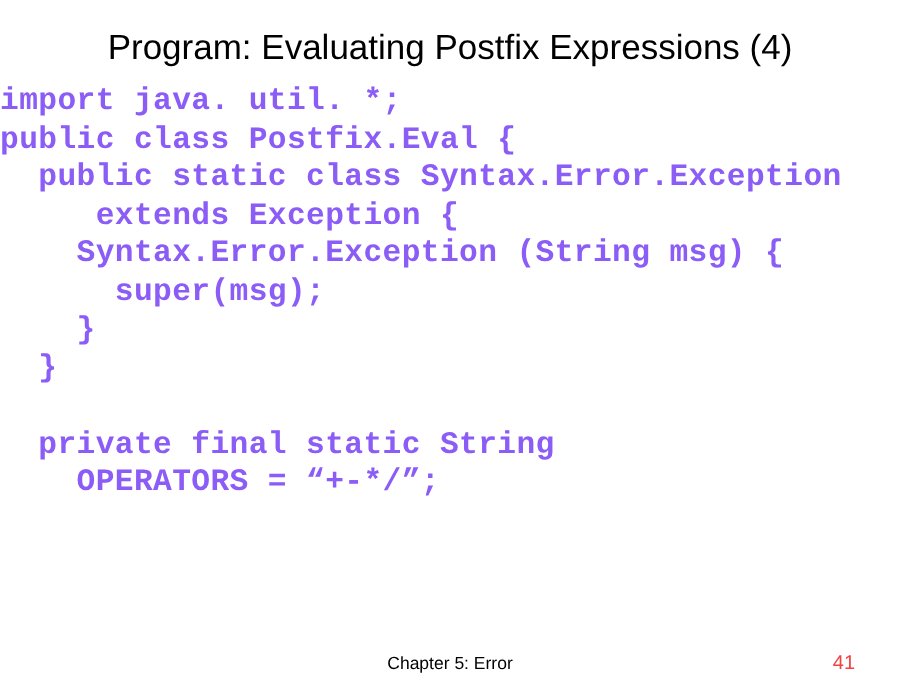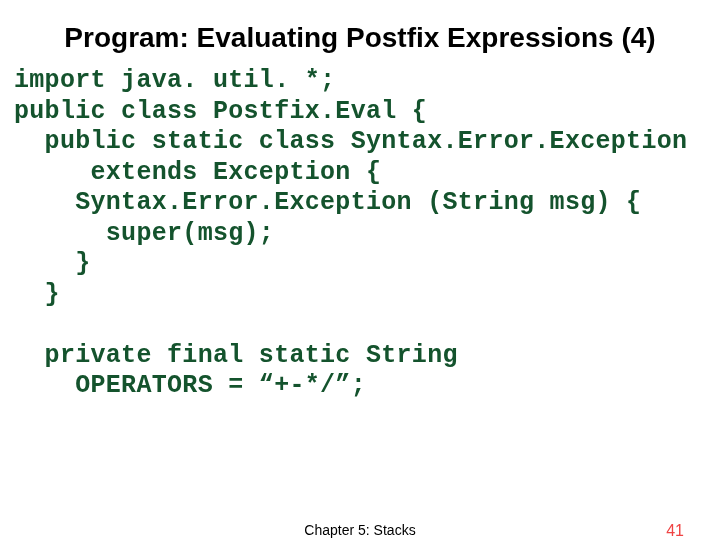--- a/index.html
+++ b/index.html
@@ -10,34 +10,33 @@
     body {
       width: 720px;
       height: 540px;
       background: #ffffff;
       font-family: Arial, Helvetica, sans-serif;
       position: relative;
       overflow: hidden;
     }
     .slide-title {
       font-size: 28px;
-      font-weight: bold;
+      font-weight: normal;
       text-align: center;
       padding-top: 22px;
       padding-bottom: 12px;
       color: #000;
     }
     .code-block {
       font-family: "Courier New", Courier, monospace;
       font-weight: bold;
       font-size: 25px;
       line-height: 1.22;
       white-space: pre;
-      padding-left: 14px;
-      color: #14532d;
+      color: #8b5cf6;
       letter-spacing: 0.3px;
     }
     .footer {
       position: absolute;
       bottom: 18px;
       width: 100%;
     }
     .footer-center {
       position: absolute;
       left: 50%;
@@ -63,15 +62,15 @@
      extends Exception {
     Syntax.Error.Exception (String msg) {
       super(msg);
     }
   }
 
   private final static String
     OPERATORS = “+-*/”;</div>
 
 <div class="footer">
-  <span class="footer-center">Chapter 5: Stacks</span>
+  <span class="footer-center">Chapter 5: Error</span>
   <span class="footer-right">41</span>
 </div>
 
 </body></html>

